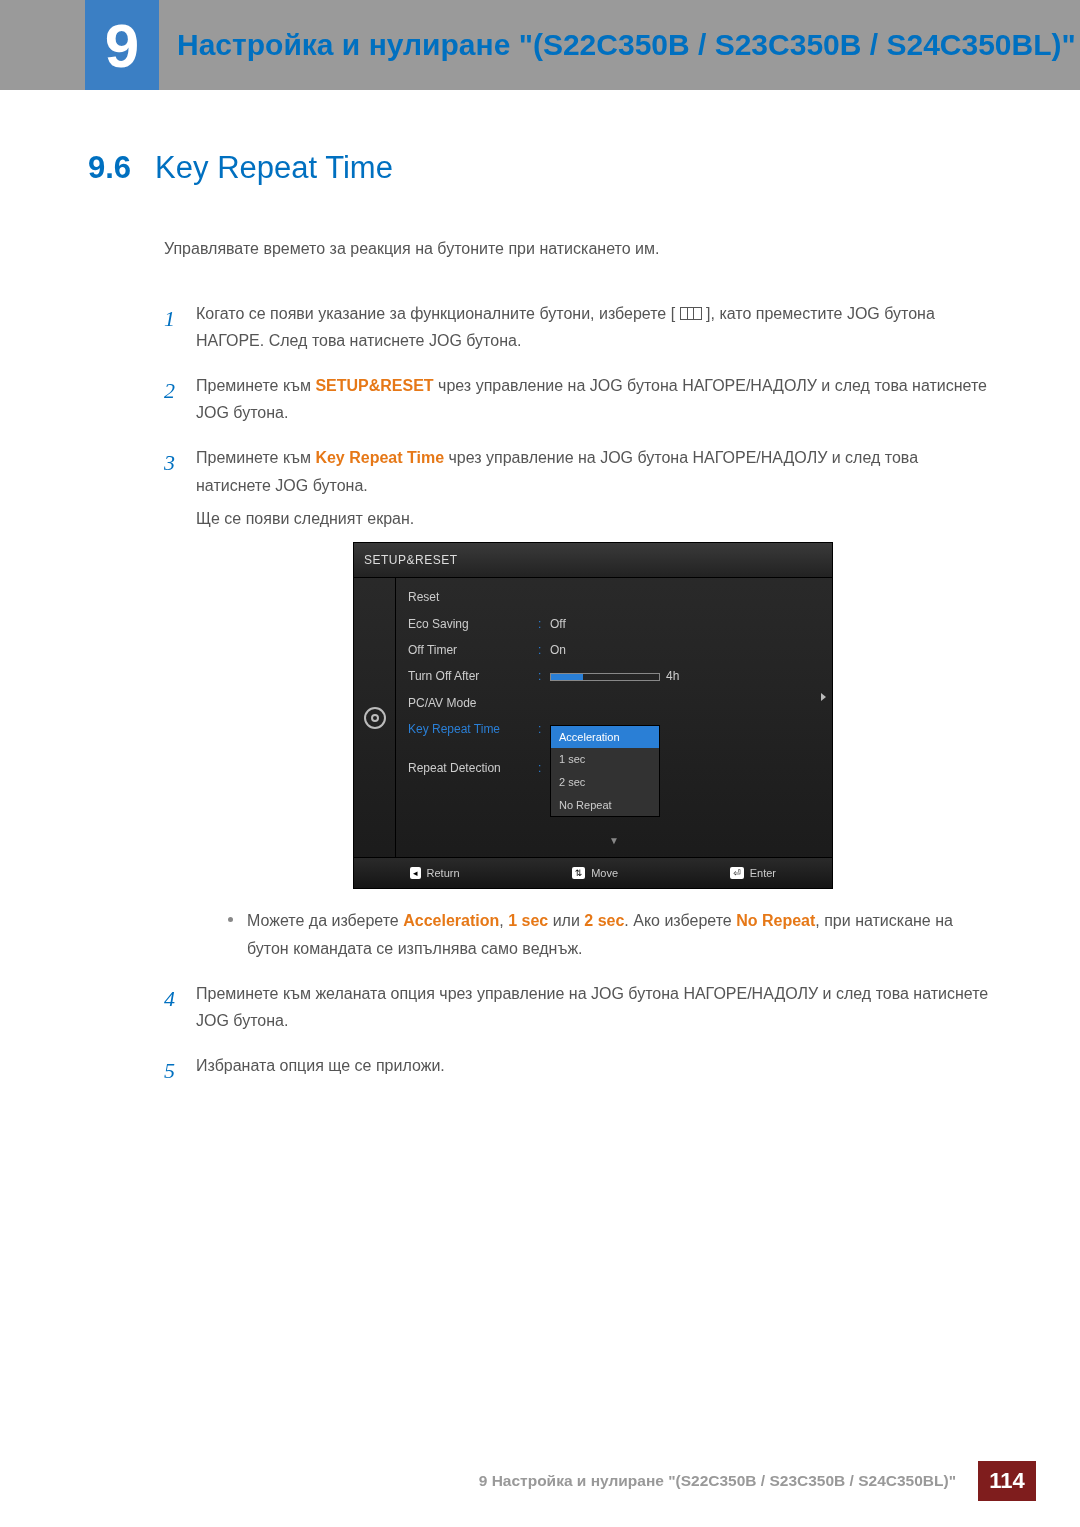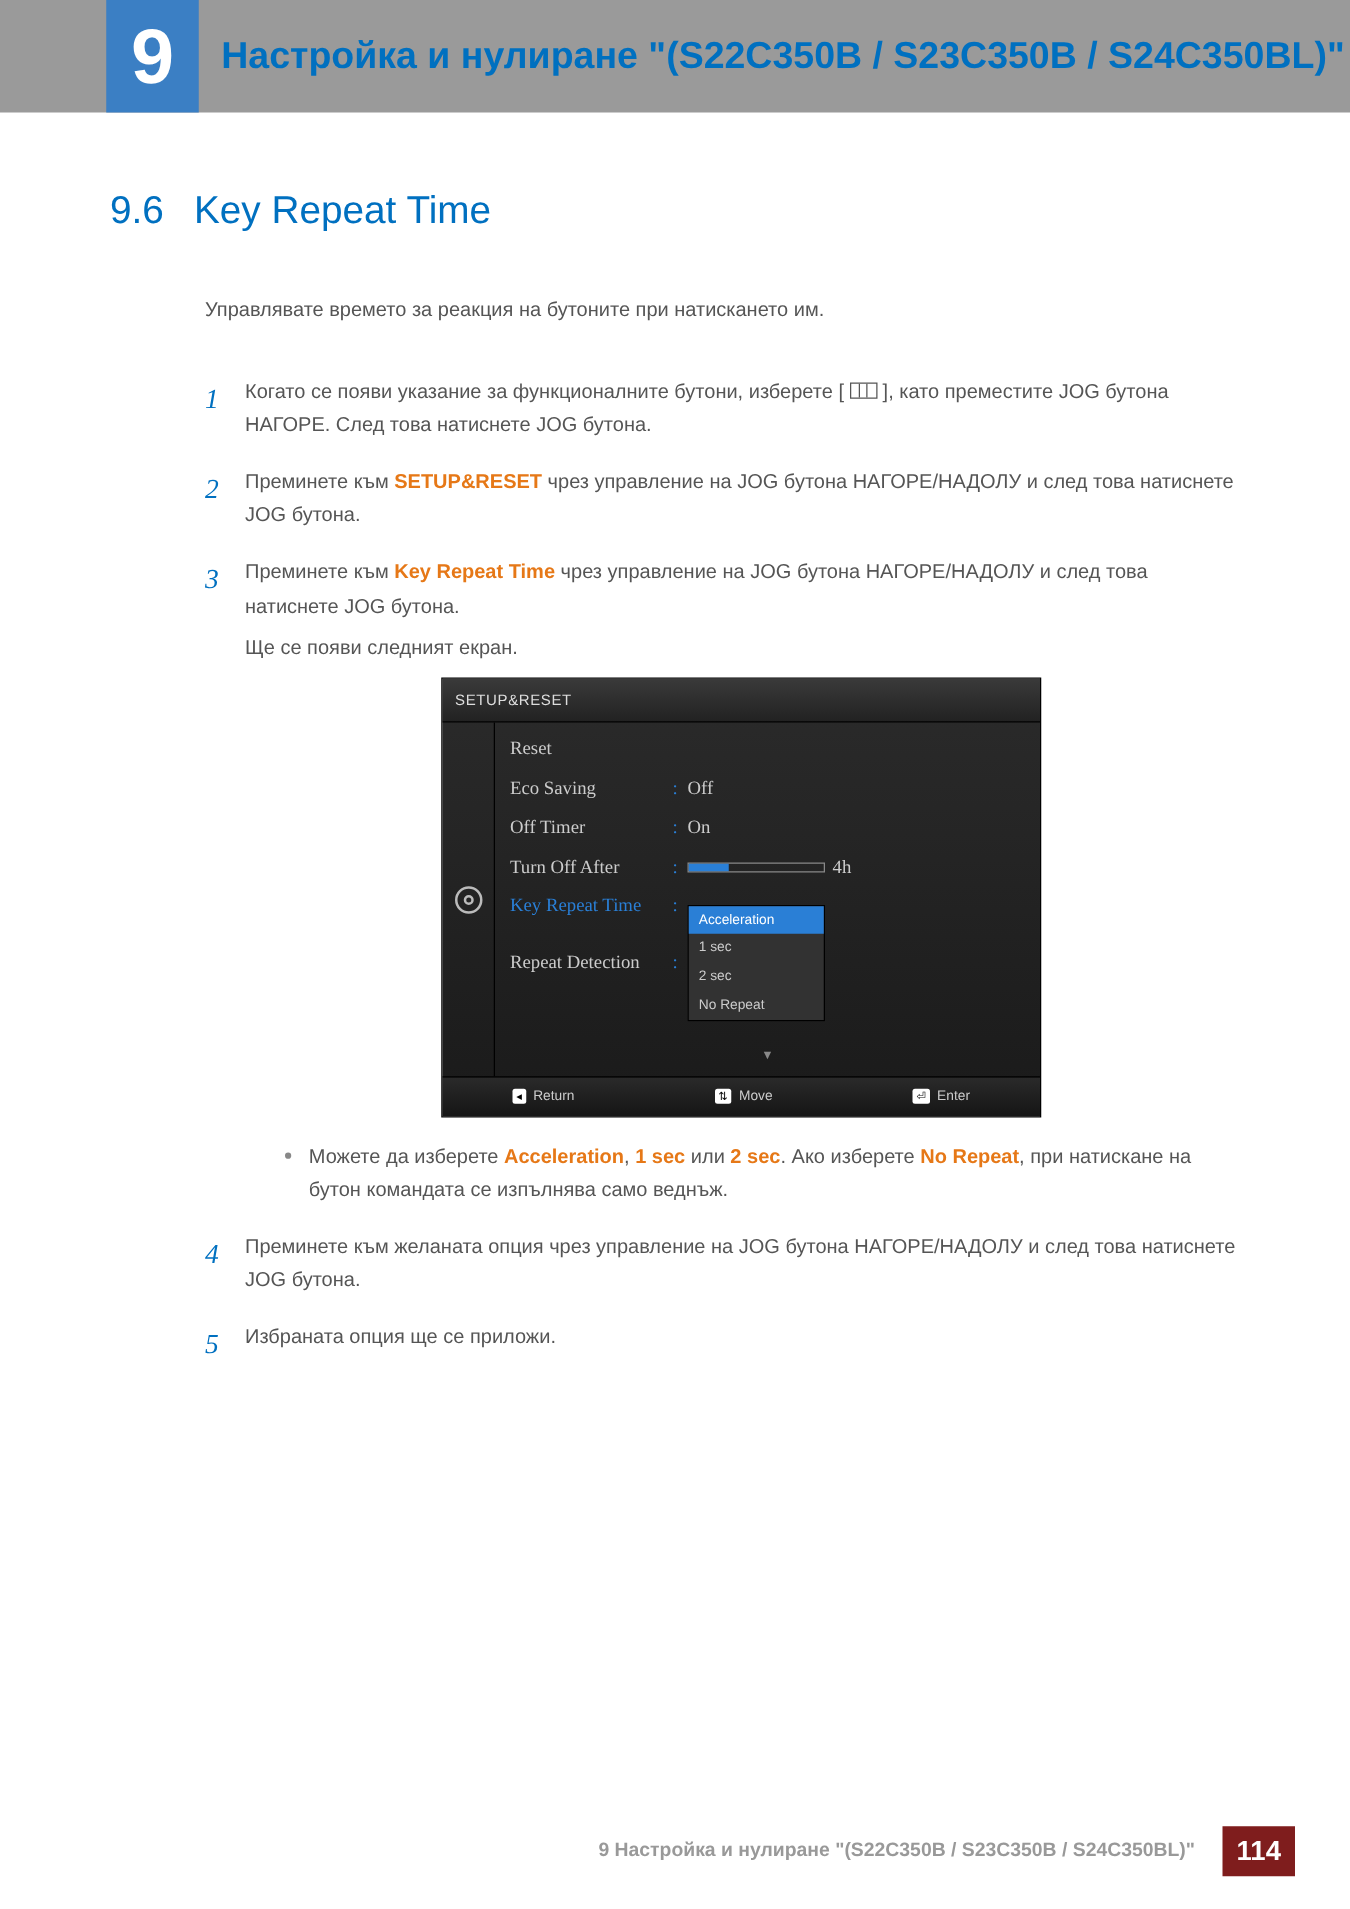--- a/index.html
+++ b/index.html
@@ -46,21 +46,21 @@
   .section-row {
     display: flex;
     align-items: baseline;
     gap: 24px;
     margin-bottom: 50px;
     margin-left: -2px;
   }
   .section-num {
     color: #0070c0;
     font-size: 31px;
-    font-weight: 400;
+    font-weight: 700;
   }
   .section-title {
     color: #0070c0;
     font-size: 31px;
     font-weight: 500;
   }
   .section-desc {
     font-size: 16px;
     color: #555;
     margin-left: 74px;
@@ -171,23 +171,22 @@
     content: ""; position: absolute; inset: 5px; border: 2px solid #bbb; border-radius: 50%;
   }
   .osd-center {
     flex: 1;
     padding: 6px 0;
   }
   .menu-row {
     display: flex;
     align-items: flex-start;
     padding: 3px 12px;
-    font-size: 15px;
+    font-size: 12px;
     color: #ccc;
-    font-family: Liberation Serif, serif;
   }
   .menu-row .label { width: 130px; }
   .menu-row .colon { width: 12px; color: #2a7fd6; }
   .menu-row .val { flex: 1; color: #ccc; }
   .menu-row.highlight .label { color: #2a7fd6; }
   .slider {
     display: inline-block; width: 110px; height: 8px; border: 1px solid #888;
     position: relative; vertical-align: middle;
   }
   .slider::before { content:""; position:absolute; left:0; top:0; bottom:0; width:30%; background:#2a7fd6; }
@@ -298,20 +297,24 @@
               <div class="menu-row">
                 <span class="label">Off Timer</span>
                 <span class="colon">:</span>
                 <span class="val">On</span>
               </div>
               <div class="menu-row" style="position:relative;">
                 <span class="label">Turn Off After</span>
                 <span class="colon">:</span>
                 <span class="val"><span class="slider"></span><span class="slider-val">4h</span></span>
               </div>
+              <div class="menu-row" style="position:relative;">
+                <span class="label">PC/AV Mode</span>
+                <span class="arrow-right"></span>
+              </div>
               <div class="menu-row highlight">
                 <span class="label">Key Repeat Time</span>
                 <span class="colon">:</span>
               </div>
               <div class="osd-options" style="margin-top:-18px;">
                 <div class="opt sel">Acceleration</div>
                 <div class="opt">1 sec</div>
                 <div class="opt">2 sec</div>
                 <div class="opt">No Repeat</div>
               </div>

